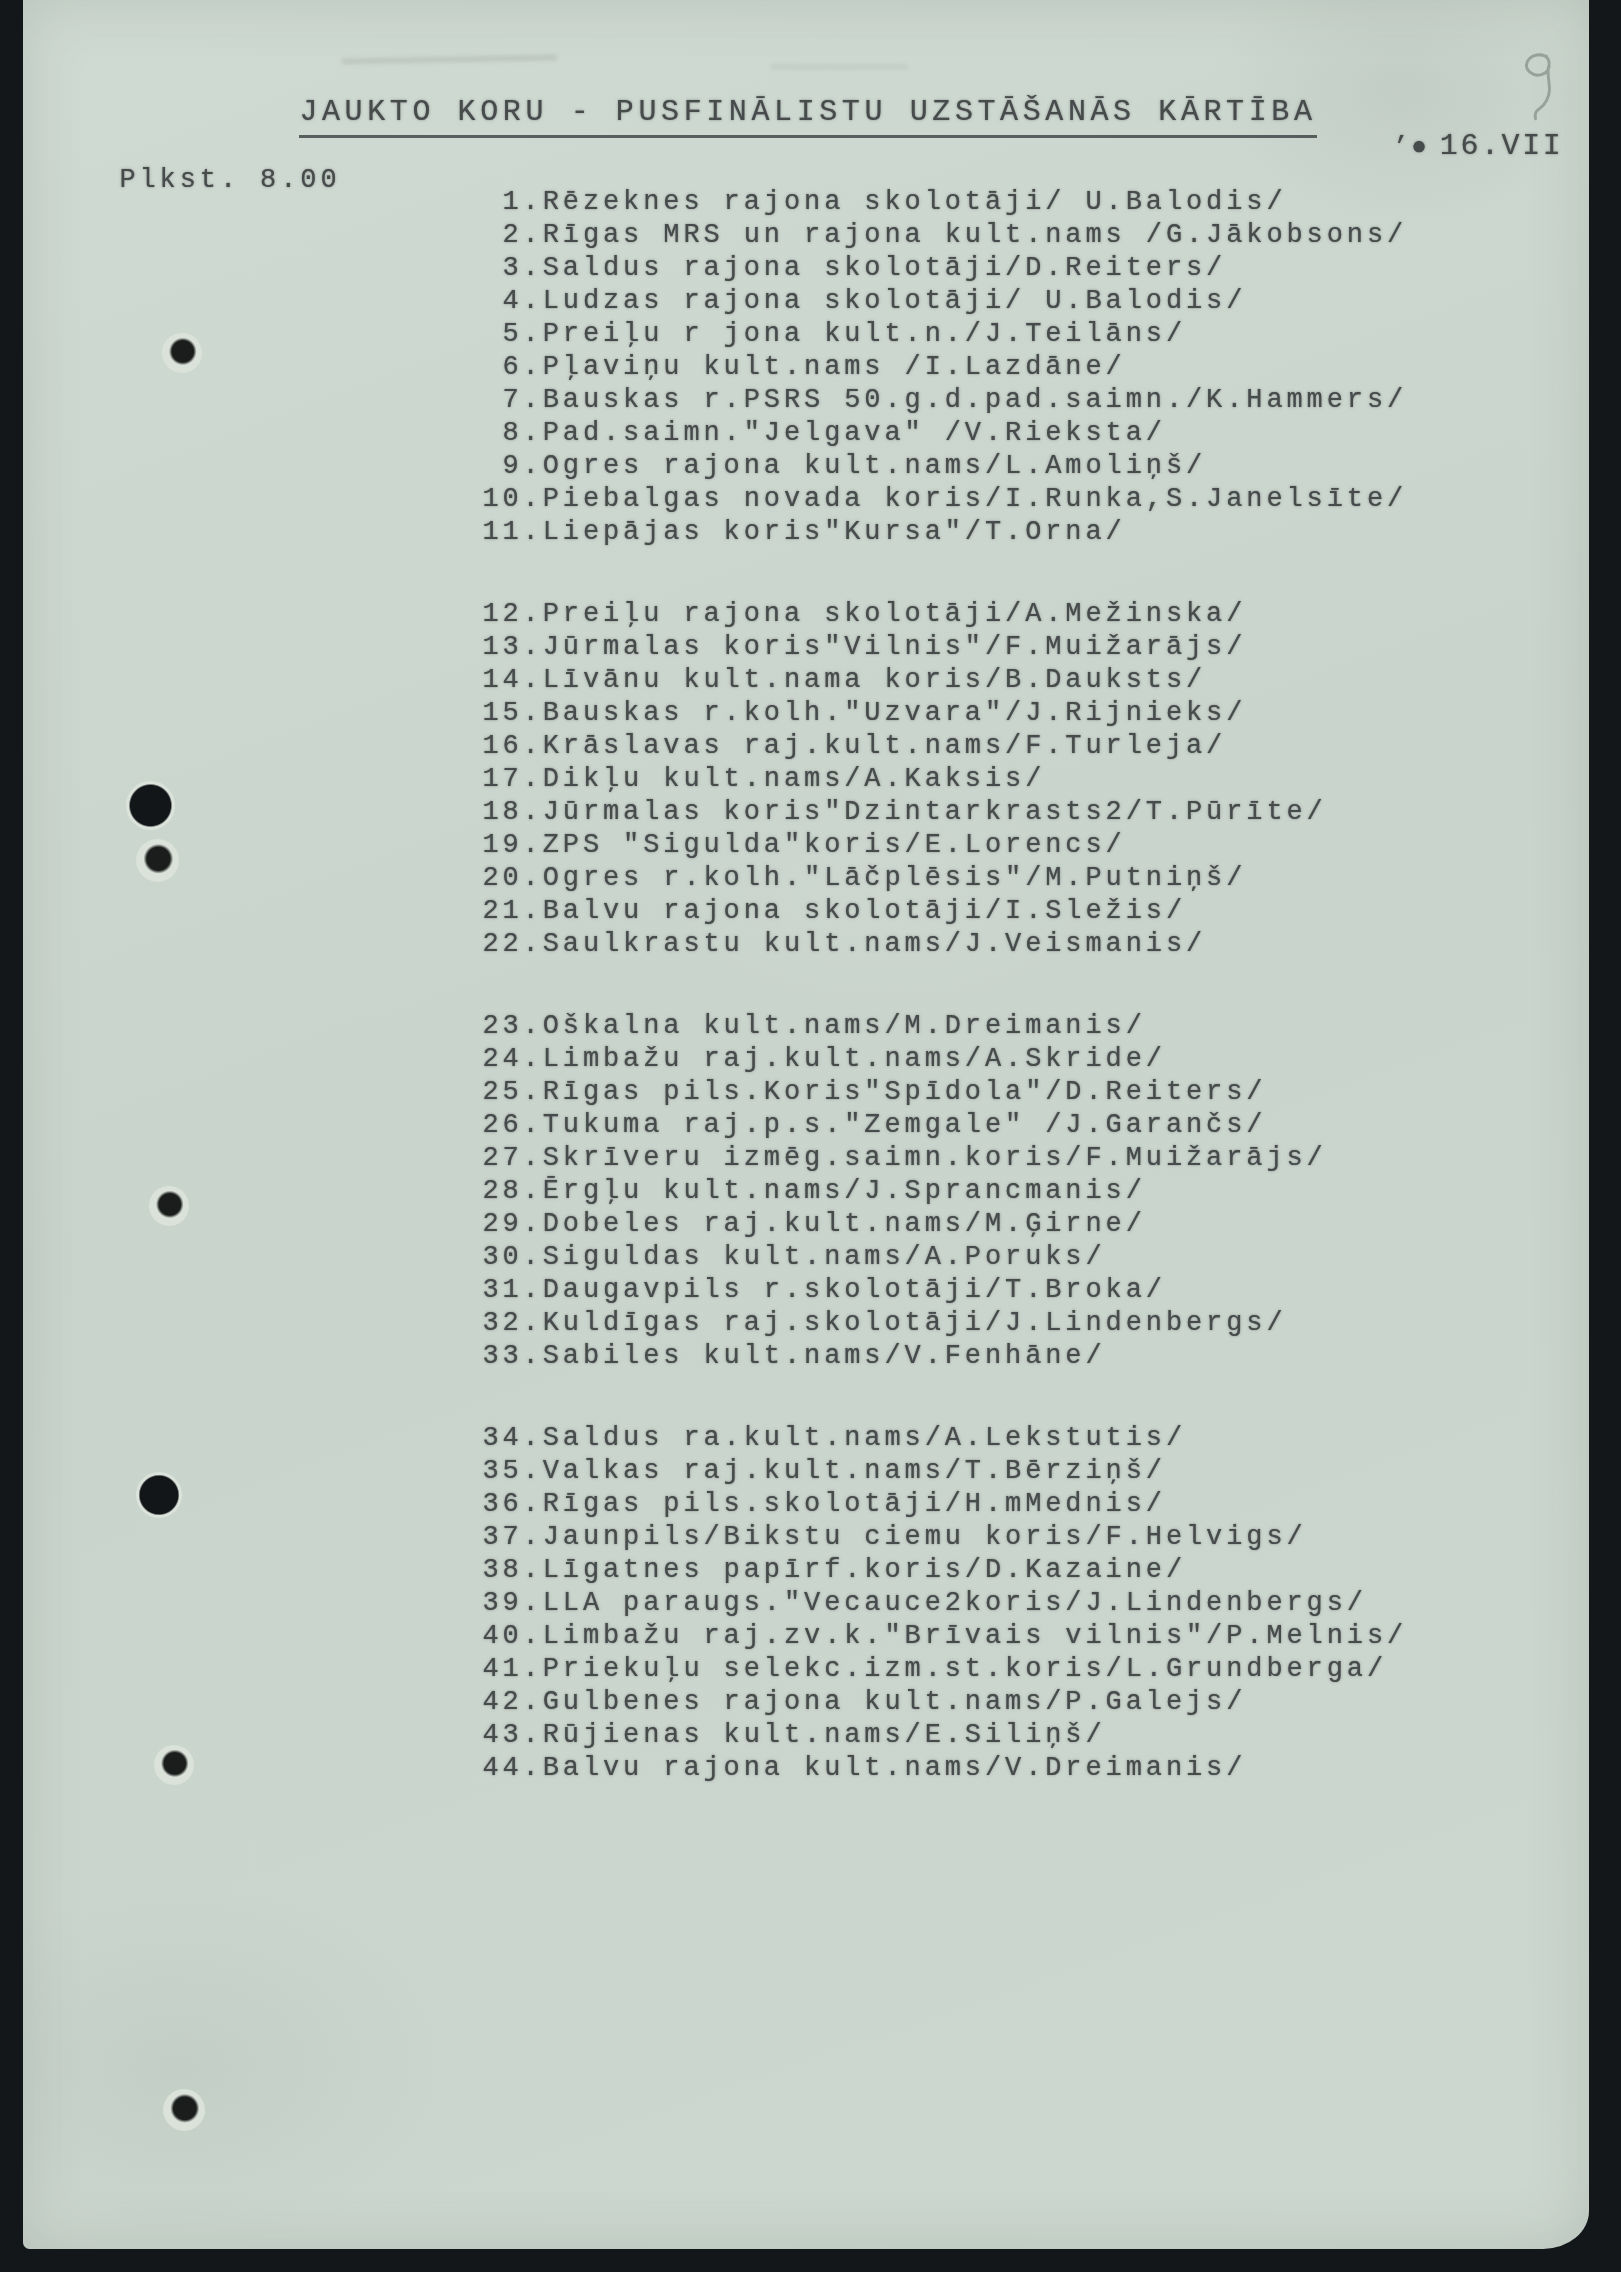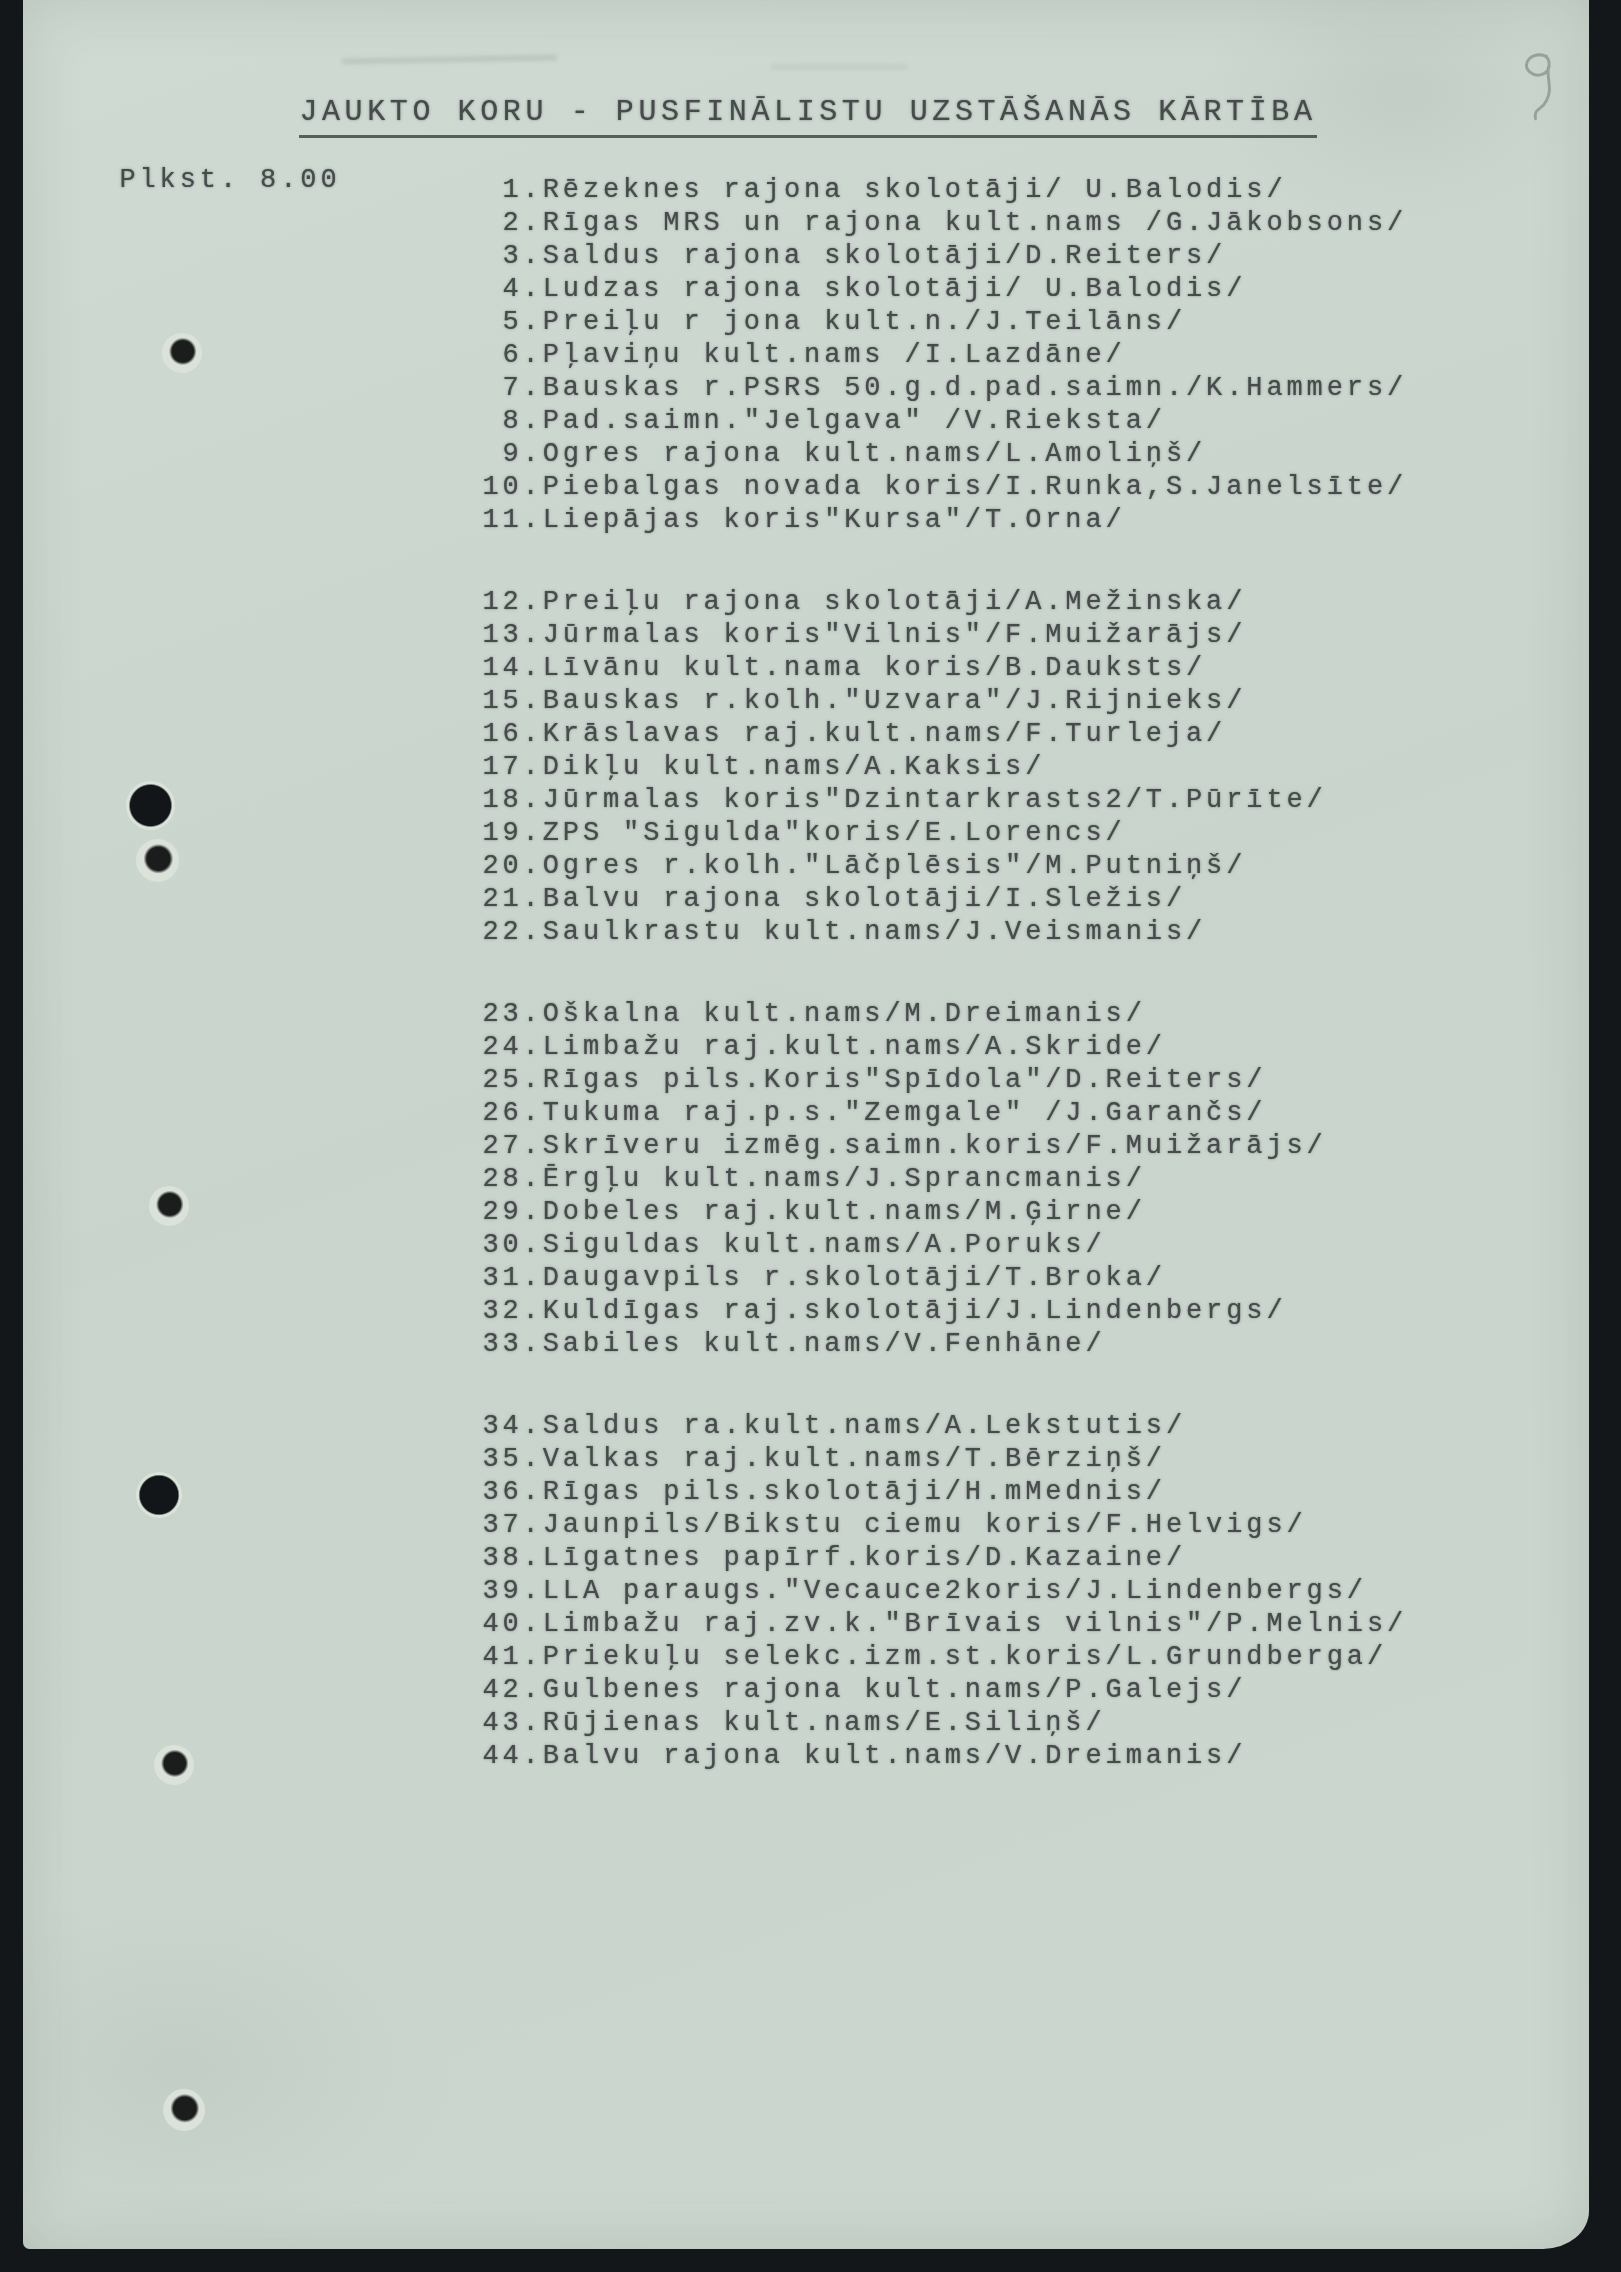--- a/index.html
+++ b/index.html
@@ -18,39 +18,42 @@
       filter:blur(0.3px);}
   #title-wrap{position:absolute;left:276px;top:95px;}
   #title{font-size:30px;letter-spacing:4.6px;display:inline-block;
          border-bottom:3.9px solid rgba(67,72,74,.85);padding-bottom:5.9px;}
   #date-wrap{position:absolute;left:1246px;top:95px;font-size:30px;letter-spacing:2.6px;}
   #date-prefix{font-size:26px;}
   #date-label{margin-left:10.4px;}
   #time-label{position:absolute;left:96px;top:165px;font-size:27px;letter-spacing:3.9px;text-align:center;}
   #list{position:absolute;left:459px;top:174px;}
   .group{margin-top:49px;}
-  .group:first-child{margin-top:0;}
+  .group:first-child{margin-top:12px;}
   .line{font-size:27px;letter-spacing:3.9px;line-height:33px;}
   .hole{position:absolute;border-radius:50%;}
   .hole.torn{background:radial-gradient(circle at 52% 46%, #1a1d1c 0 36%, #dbe2da 46% 70%, rgba(219,226,218,0) 75%);}
   .hole.solid{background:radial-gradient(circle, #131619 0 58%, rgba(222,229,221,.85) 63% 79%, rgba(222,229,221,0) 83%);}
   .smudge{position:absolute;background:rgba(78,84,84,.16);filter:blur(2px);}
   #pencil-mark{position:absolute;left:1491px;top:47px;width:52px;height:85px;}
 </style>
 </head>
 <body>
 
 <div id="stage">
   <div id="paper">
 
     <div class="smudge" style="left:319px;top:57px;width:215px;height:5.2px;transform:rotate(-1deg);"></div>
     <div class="smudge" style="left:748px;top:65px;width:137px;height:3.9px;opacity:.7;"></div>
 
     <div id="title-wrap">
       <span id="title" class="tw">JAUKTO KORU - PUSFINĀLISTU UZSTĀŠANĀS KĀRTĪBA</span>
+    </div>
+    <div id="date-wrap" class="tw">
+      <span id="date-prefix">’●</span><span id="date-label">16.VII</span>
     </div>
 
     <svg id="pencil-mark" viewBox="0 0 80 130" aria-label="9">
       <path d="M50 14 C28 4 10 26 24 38 C36 48 56 42 54 24 C53 14 44 10 38 12 M53 30 C50 52 60 62 50 82 C42 98 30 94 33 110" fill="none" stroke="#98a29c" stroke-width="4.5" stroke-linecap="round"></path>
     </svg>
 
     <div id="time-label" class="tw">Plkst. 8.00</div>
 
     <div id="list">
         <div class="group">

